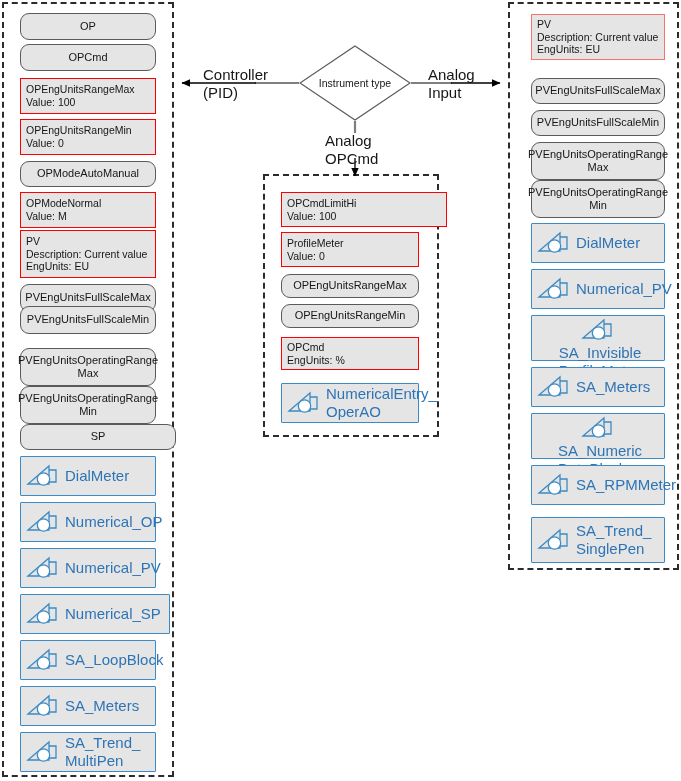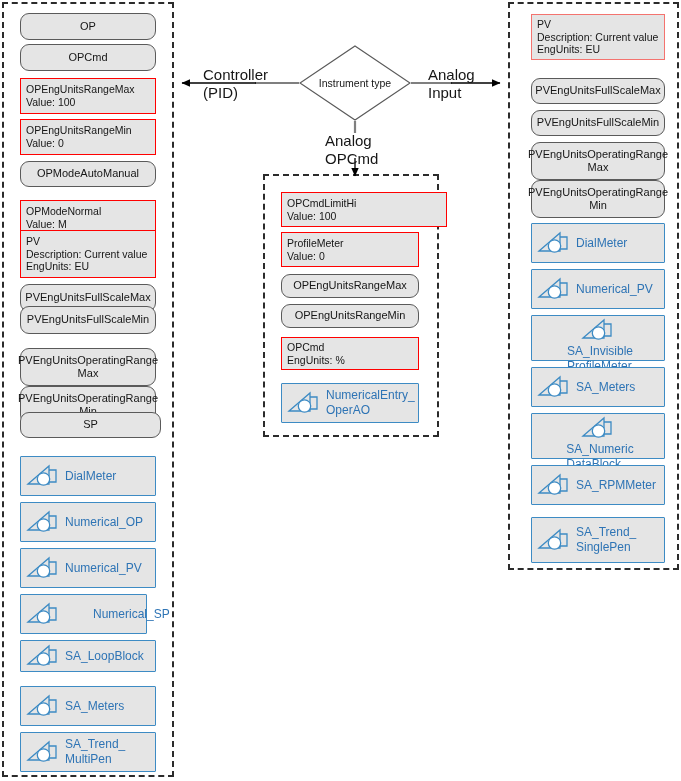--- a/index.html
+++ b/index.html
@@ -55,21 +55,21 @@
   }
   .node.redbox.soft{border-color:#f4736f;}
 
   
   .node.bluebox{
     border:1.5px solid #3d8bc4;
     border-radius:1px;
     flex-direction:row;
     align-items:center;
     justify-content:flex-start;
-    font-size:12px;
+    font-size:15px;
     color:#2e74b5;
     padding:0 4px;
   }
   .node.bluebox .label{
     margin-left:4px;
     line-height:1.18;
     text-align:left;
   }
   .node.bluebox .gicon{flex:0 0 auto;width:36px;height:28px;display:block;}
 
@@ -149,21 +149,21 @@
         <span class="txt">OPEngUnitsRangeMax</span>
         <span class="txt">Value: 100</span>
       </div>
       <div class="node redbox" style="left: 20px; top: 119px; width: 136px; height: 36px;">
         <span class="txt">OPEngUnitsRangeMin</span>
         <span class="txt">Value: 0</span>
       </div>
       <div class="node pill" style="left: 20px; top: 161px; width: 136px; height: 26px;">
         <span class="txt">OPModeAutoManual</span>
       </div>
-      <div class="node redbox" style="left: 20px; top: 200px; width: 136px; height: 36px;">
+      <div class="node redbox" style="left: 20px; top: 192px; width: 136px; height: 36px;">
         <span class="txt">OPModeNormal</span>
         <span class="txt">Value: M</span>
       </div>
       <div class="node redbox" style="left: 20px; top: 230px; width: 136px; height: 48px;">
         <span class="txt">PV</span>
         <span class="txt">Description: Current value</span>
         <span class="txt">EngUnits: EU</span>
       </div>
       <div class="node pill" style="left: 20px; top: 284px; width: 136px; height: 28px;">
         <span class="txt">PVEngUnitsFullScaleMax</span>
@@ -172,21 +172,21 @@
         <span class="txt">PVEngUnitsFullScaleMin</span>
       </div>
       <div class="node pill" style="left: 20px; top: 348px; width: 136px; height: 38px;">
         <span class="txt">PVEngUnitsOperatingRange</span>
         <span class="txt">Max</span>
       </div>
       <div class="node pill" style="left: 20px; top: 386px; width: 136px; height: 38px;">
         <span class="txt">PVEngUnitsOperatingRange</span>
         <span class="txt">Min</span>
       </div>
-      <div class="node pill" style="left: 20px; top: 412px; width: 141px; height: 26px;">
+      <div class="node pill" style="left: 20px; top: 424px; width: 156px; height: 26px;">
         <span class="txt">SP</span>
       </div>
       <div class="node bluebox" style="left: 20px; top: 456px; width: 136px; height: 40px;">
         <svg class="gicon" viewBox="0 0 36 28">
           <path d="M3 22 L24 4 L24 22 Z" fill="none" stroke="#3d8bc4" stroke-width="1.3"></path>
           <path d="M24 8 L31 8 L31 20 L24 20" fill="none" stroke="#3d8bc4" stroke-width="1.3"></path>
           <circle cx="18.5" cy="17" r="6.2" fill="#ffffff" stroke="#3d8bc4" stroke-width="1.3"></circle>
         </svg>
         <div class="label">
           <span class="txt">DialMeter</span>
@@ -205,31 +205,31 @@
       <div class="node bluebox" style="left: 20px; top: 548px; width: 136px; height: 40px;">
         <svg class="gicon" viewBox="0 0 36 28">
           <path d="M3 22 L24 4 L24 22 Z" fill="none" stroke="#3d8bc4" stroke-width="1.3"></path>
           <path d="M24 8 L31 8 L31 20 L24 20" fill="none" stroke="#3d8bc4" stroke-width="1.3"></path>
           <circle cx="18.5" cy="17" r="6.2" fill="#ffffff" stroke="#3d8bc4" stroke-width="1.3"></circle>
         </svg>
         <div class="label">
           <span class="txt">Numerical_PV</span>
         </div>
       </div>
-      <div class="node bluebox" style="left: 20px; top: 594px; width: 127px; height: 40px; gap: 28px;">
+      <div class="node bluebox" style="left: 20px; top: 594px; width: 150px; height: 40px;">
         <svg class="gicon" viewBox="0 0 36 28">
           <path d="M3 22 L24 4 L24 22 Z" fill="none" stroke="#3d8bc4" stroke-width="1.3"></path>
           <path d="M24 8 L31 8 L31 20 L24 20" fill="none" stroke="#3d8bc4" stroke-width="1.3"></path>
           <circle cx="18.5" cy="17" r="6.2" fill="#ffffff" stroke="#3d8bc4" stroke-width="1.3"></circle>
         </svg>
         <div class="label">
           <span class="txt">Numerical_SP</span>
         </div>
       </div>
-      <div class="node bluebox" style="left: 20px; top: 640px; width: 136px; height: 32px;">
+      <div class="node bluebox" style="left: 20px; top: 640px; width: 136px; height: 40px;">
         <svg class="gicon" viewBox="0 0 36 28">
           <path d="M3 22 L24 4 L24 22 Z" fill="none" stroke="#3d8bc4" stroke-width="1.3"></path>
           <path d="M24 8 L31 8 L31 20 L24 20" fill="none" stroke="#3d8bc4" stroke-width="1.3"></path>
           <circle cx="18.5" cy="17" r="6.2" fill="#ffffff" stroke="#3d8bc4" stroke-width="1.3"></circle>
         </svg>
         <div class="label">
           <span class="txt">SA_LoopBlock</span>
         </div>
       </div>
       <div class="node bluebox" style="left: 20px; top: 686px; width: 136px; height: 40px;">

